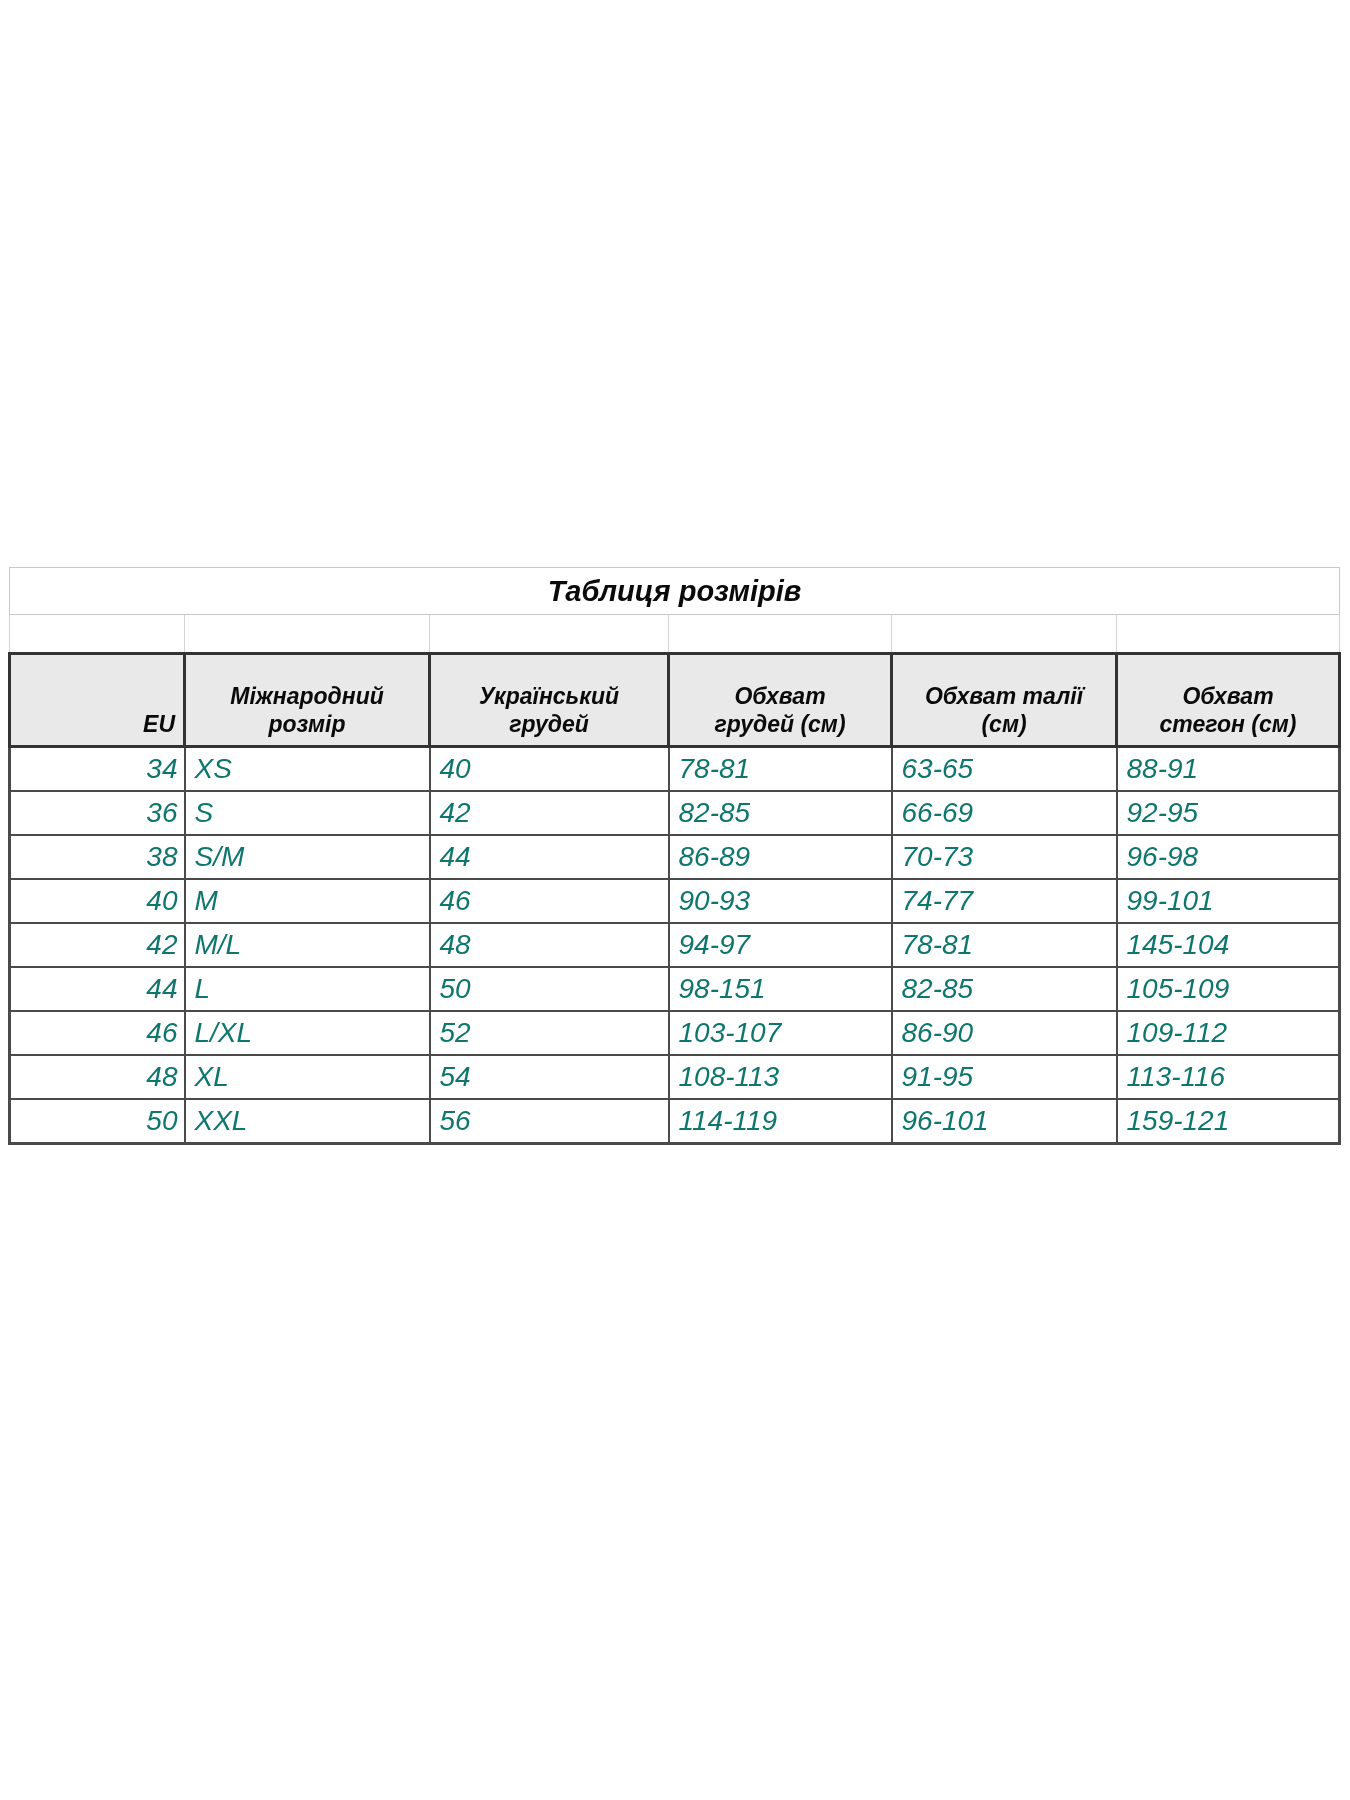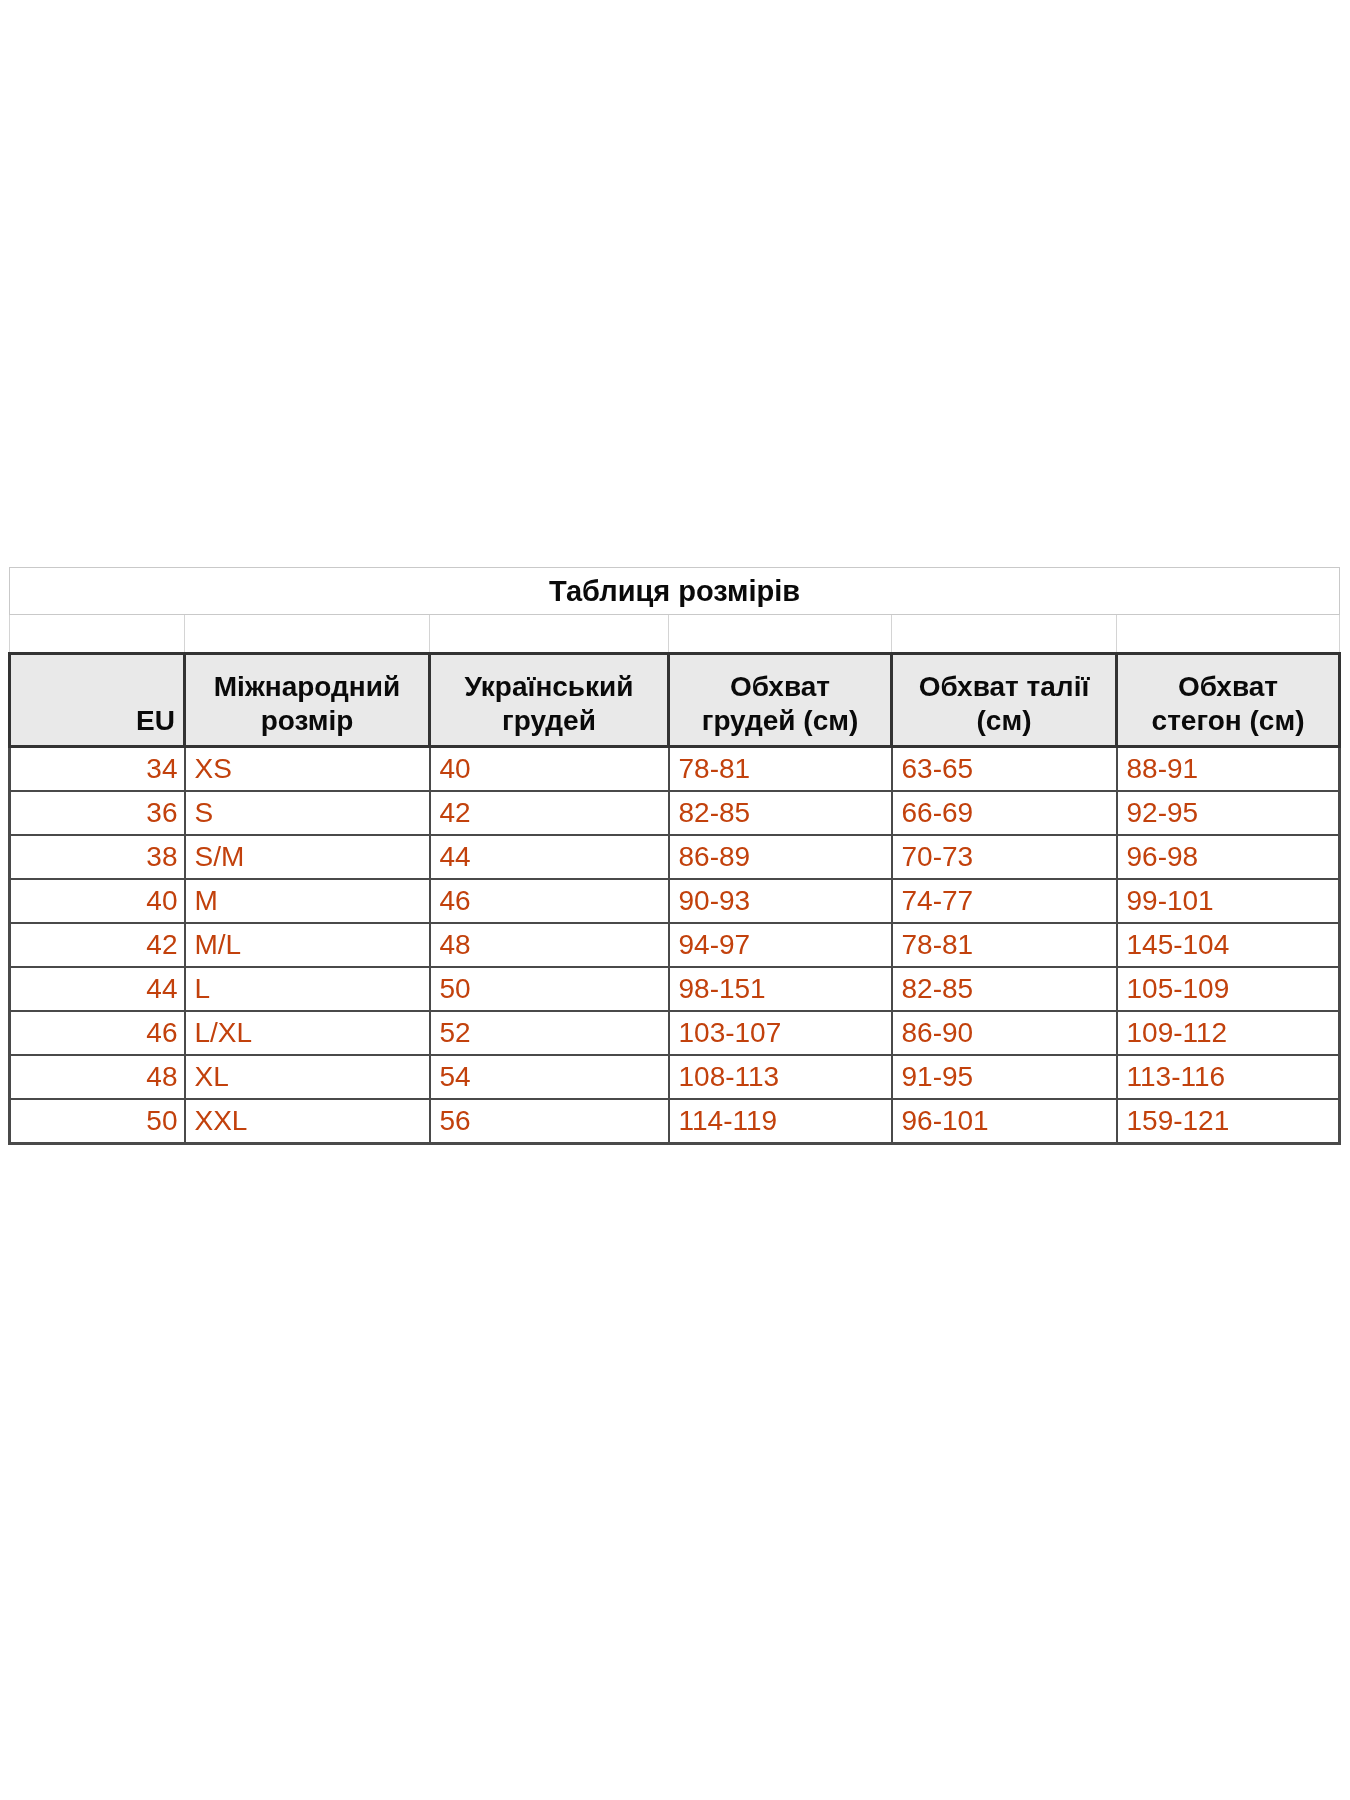--- a/index.html
+++ b/index.html
@@ -16,20 +16,21 @@
     background: #ffffff;
     overflow: hidden;
   }
   table.size-chart {
     position: absolute;
     left: 8px;
     top: 567px;
     width: 1330px;
     border-collapse: collapse;
     table-layout: fixed;
+    font-style: italic;
   }
   
   tr.title-row td {
     border: 1px solid #c9c9c9;
     height: 44px;
     text-align: center;
     vertical-align: middle;
     font-weight: bold;
     font-size: 29px;
     background: #ffffff;
@@ -40,38 +41,38 @@
     border: 1px solid #d4d4d4;
     height: 35px;
     background: #ffffff;
   }
   
   tr.header-row th {
     border: 3px solid #333333;
     background: #e9e9e9;
     height: 79px;
     font-weight: bold;
-    font-size: 28px;
+    font-size: 23px;
     line-height: 1.22;
     text-align: center;
     vertical-align: bottom;
     padding: 4px 8px 7px 8px;
     white-space: pre-line;
     color: #0a0a0a;
   }
   
   tr.data-row td {
     border: 2px solid #4a4a4a;
     height: 42px;
     font-size: 28px;
     text-align: left;
     vertical-align: middle;
     padding: 0 6px 0 9px;
     background: #ffffff;
-    color: #c2410c;
+    color: #0f766e;
     white-space: nowrap;
     overflow: hidden;
   }
   tr.data-row td:first-child,
   tr.header-row th:first-child { border-left-width: 3px; text-align: right; }
   tr.data-row td:last-child,
   tr.header-row th:last-child { border-right-width: 3px; }
   tr.data-row:last-child td { border-bottom-width: 3px; }
 </style>
 </head>

